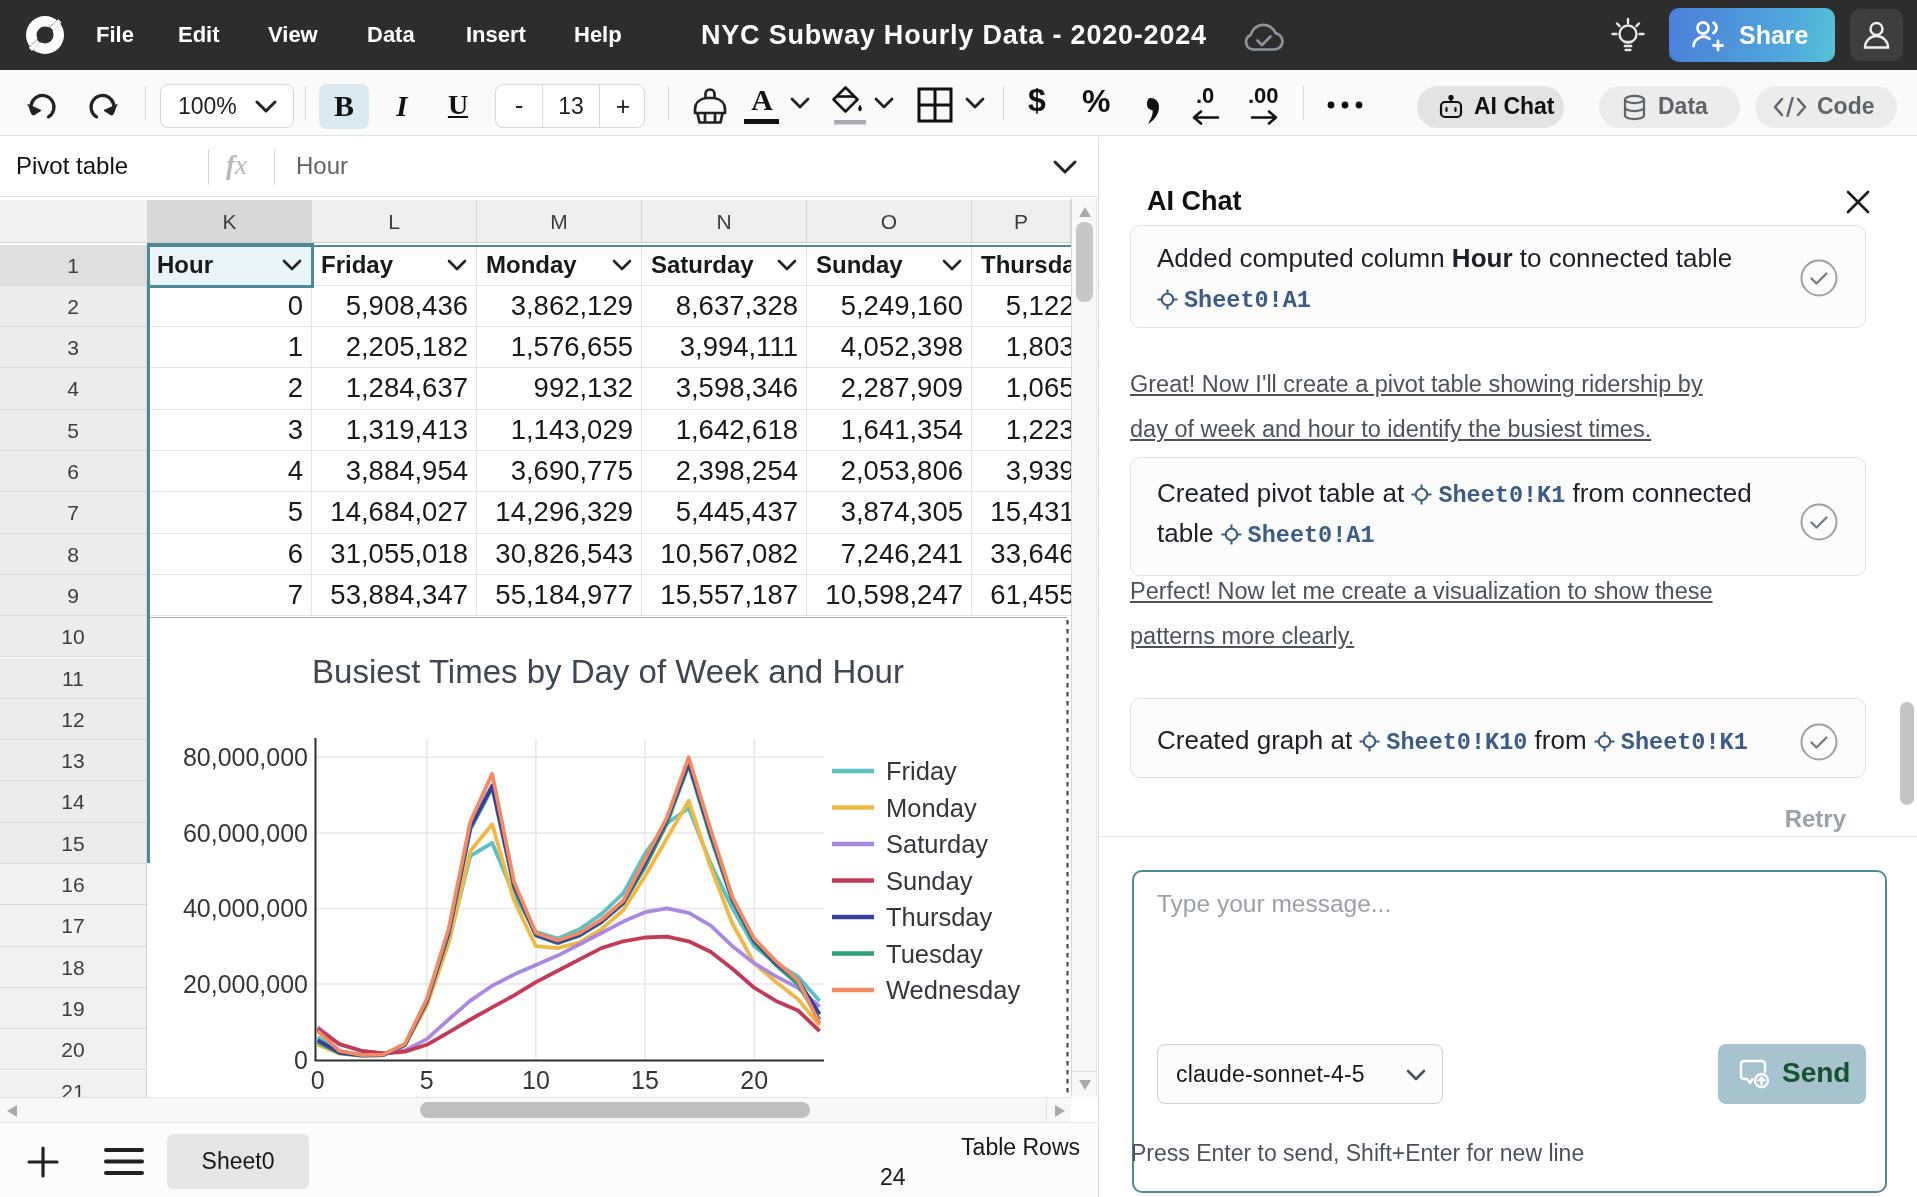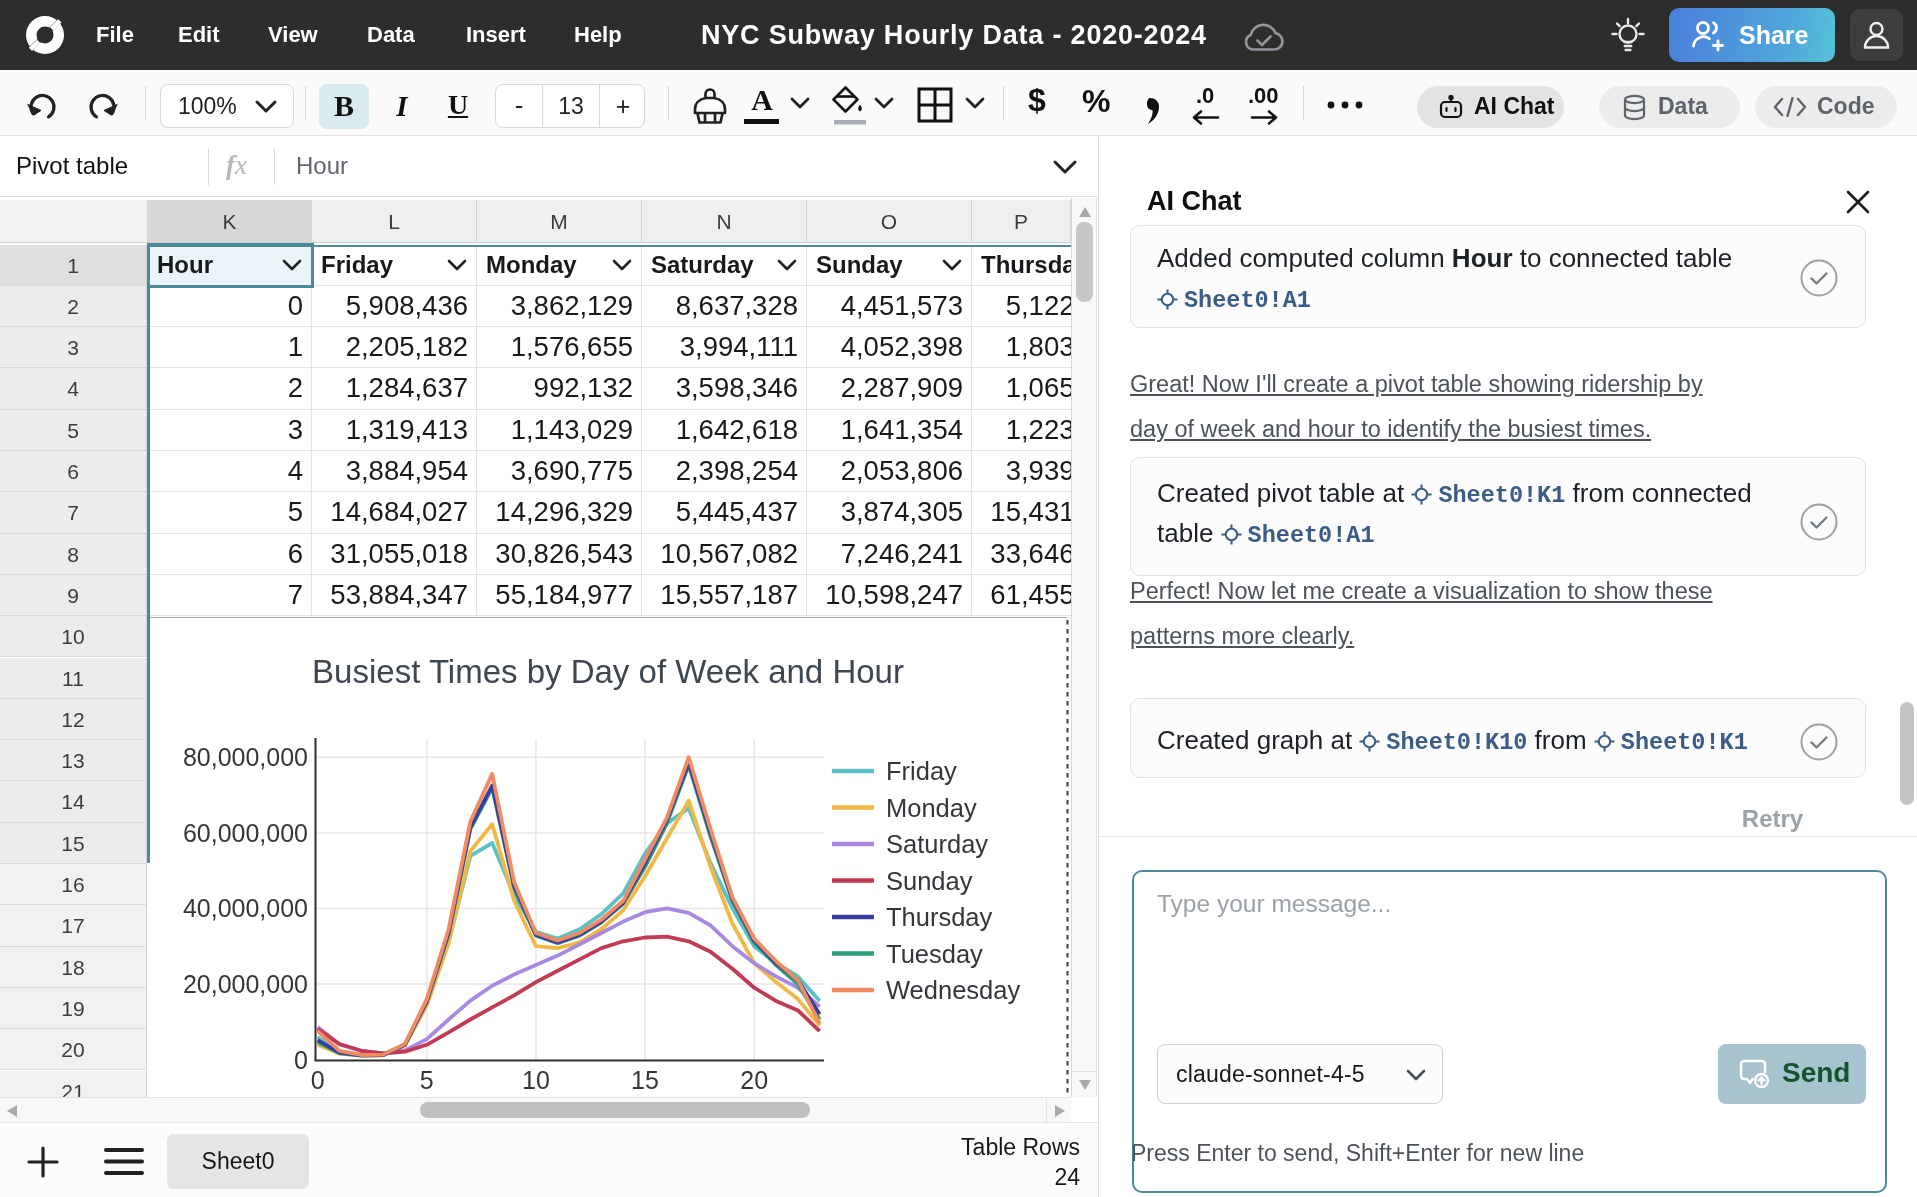--- a/index.html
+++ b/index.html
@@ -252,21 +252,21 @@
           <path d="M2 2 l8 8 l8 -8" fill="none" stroke="#222" stroke-width="2.6" stroke-linecap="round" stroke-linejoin="round"></path>
         </svg></div>
     <div class="cell hcell" style="left:807px;top:46.5px;width:165px;height:41.3px;line-height:39.3px;background:#fff">Sunday<svg style="position:absolute;right:9px;top:14px" width="20" height="13" viewBox="0 0 20 13">
           <path d="M2 2 l8 8 l8 -8" fill="none" stroke="#222" stroke-width="2.6" stroke-linecap="round" stroke-linejoin="round"></path>
         </svg></div>
     <div class="cell hcell" style="left:972px;top:46.5px;width:165px;height:41.3px;line-height:39.3px;background:#fff">Thursday</div>
     <div class="cell num" style="left:148px;top:87.8px;width:164px;height:41.3px;line-height:39.3px">0</div>
     <div class="cell num" style="left:312px;top:87.8px;width:165px;height:41.3px;line-height:39.3px">5,908,436</div>
     <div class="cell num" style="left:477px;top:87.8px;width:165px;height:41.3px;line-height:39.3px">3,862,129</div>
     <div class="cell num" style="left:642px;top:87.8px;width:165px;height:41.3px;line-height:39.3px">8,637,328</div>
-    <div class="cell num" style="left:807px;top:87.8px;width:165px;height:41.3px;line-height:39.3px">4,451,573</div>
+    <div class="cell num" style="left:807px;top:87.8px;width:165px;height:41.3px;line-height:39.3px">5,249,160</div>
     <div class="cell num" style="left:972px;top:87.8px;width:165px;height:41.3px;line-height:39.3px">5,122,336</div>
     <div class="cell num" style="left:148px;top:129.1px;width:164px;height:41.3px;line-height:39.3px">1</div>
     <div class="cell num" style="left:312px;top:129.1px;width:165px;height:41.3px;line-height:39.3px">2,205,182</div>
     <div class="cell num" style="left:477px;top:129.1px;width:165px;height:41.3px;line-height:39.3px">1,576,655</div>
     <div class="cell num" style="left:642px;top:129.1px;width:165px;height:41.3px;line-height:39.3px">3,994,111</div>
     <div class="cell num" style="left:807px;top:129.1px;width:165px;height:41.3px;line-height:39.3px">4,052,398</div>
     <div class="cell num" style="left:972px;top:129.1px;width:165px;height:41.3px;line-height:39.3px">1,803,590</div>
     <div class="cell num" style="left:148px;top:170.4px;width:164px;height:41.3px;line-height:39.3px">2</div>
     <div class="cell num" style="left:312px;top:170.4px;width:165px;height:41.3px;line-height:39.3px">1,284,637</div>
     <div class="cell num" style="left:477px;top:170.4px;width:165px;height:41.3px;line-height:39.3px">992,132</div>
@@ -384,21 +384,21 @@
     </svg>
   <div id="bottombar">
     <svg class="abs" style="left:26px;top:22px" width="34" height="34" viewBox="0 0 34 34">
         <path d="M17 3 v28 M3 17 h28" stroke="#222" stroke-width="3.2" stroke-linecap="round"></path>
       </svg>
     <svg class="abs" style="left:104px;top:24px" width="40" height="29" viewBox="0 0 40 29">
         <path d="M2 3 h36 M2 14.5 h36 M2 26 h36" stroke="#222" stroke-width="4" stroke-linecap="round"></path>
       </svg>
     <div class="abs" style="left:167px;top:11px;width:142px;height:55px;background:#e5e5e5;border-radius:6px;text-align:center;line-height:55px;font-size:23px;color:#16181b">Sheet0</div>
     <div class="abs" style="left:880px;top:11px;width:200px;text-align:right;font-size:23px;color:#16181b">Table Rows</div>
-    <div class="abs" style="left:880px;top:41px;width:200px;text-align:right;font-size:23px;color:#16181b">24</div>
+    <div class="abs" style="left:880px;top:41px;width:200px;text-align:left;font-size:23px;color:#16181b">24</div>
   </div>
   <div id="panel">
     <div class="abs" style="left:48px;top:49px;font-size:27px;font-weight:bold;color:#0c0e11">AI Chat</div>
     <svg class="abs" style="left:746px;top:52px" width="26" height="26" viewBox="0 0 26 26">
         <path d="M3 3 L23 23 M23 3 L3 23" stroke="#1c1c1c" stroke-width="2.6" stroke-linecap="round"></path>
       </svg>
     <div class="card" style="top:88px;height:103px">
       <div class="abs" style="left:26px;top:17px">Added computed column <b>Hour</b> to connected table</div>
       <div class="abs" style="left:26px;top:57px"><span class="mono"><svg style="display:inline-block;vertical-align:-3px;margin-right:6px" width="21" height="21" viewBox="0 0 22 22">
               <g stroke="#3c5c87" stroke-width="2.2" fill="none">
@@ -441,21 +441,21 @@
               <g stroke="#3c5c87" stroke-width="2.2" fill="none">
                 <circle cx="11" cy="11" r="6"></circle>
                 <path d="M11 0.5 v4 M11 17.5 v4 M0.5 11 h4 M17.5 11 h4"></path>
               </g>
             </svg>Sheet0!K1</span></div>
       <svg class="abs" style="left:669px;top:24px" width="38" height="38" viewBox="0 0 38 38">
           <circle cx="19" cy="19" r="17.5" fill="none" stroke="#9aa1a8" stroke-width="2"></circle>
           <path d="M11.5 19.5 l5 5 l10 -10" fill="none" stroke="#757c84" stroke-width="2.4" stroke-linecap="round" stroke-linejoin="round"></path>
         </svg>
     </div>
-    <div class="abs" style="left:600px;top:668px;width:147px;text-align:center;font-weight:bold;font-size:24px;color:#9aa1a8">Retry</div>
+    <div class="abs" style="left:600px;top:668px;width:147px;text-align:right;font-weight:bold;font-size:24px;color:#9aa1a8">Retry</div>
     <div class="abs" style="left:0;top:699px;width:819px;height:1px;background:#e7e9eb"></div>
     <div class="abs" style="left:33px;top:733px;width:755px;height:323px;border:2px solid #4c8a9b;border-radius:10px">
       <div class="abs" style="left:23px;top:18px;font-size:24.5px;color:#9aa1a8">Type your message...</div>
       <div class="abs" style="left:23px;top:172px;width:286px;height:60px;border:1px solid #cdd2d7;border-radius:8px;background:#fcfcfc">
         <div class="abs" style="left:18px;top:0;line-height:58px;font-size:23px;color:#16181b;letter-spacing:0.2px">claude-sonnet-4-5</div>
         <svg class="abs" style="left:248px;top:24px" width="20" height="12" viewBox="0 0 20 12">
             <path d="M2 2 l8 8 l8 -8" fill="none" stroke="#4c525a" stroke-width="2.6" stroke-linecap="round" stroke-linejoin="round"></path>
           </svg>
       </div>
       <div class="abs" style="left:584px;top:172px;width:148px;height:60px;background:#a6c3ce;border-radius:8px">

